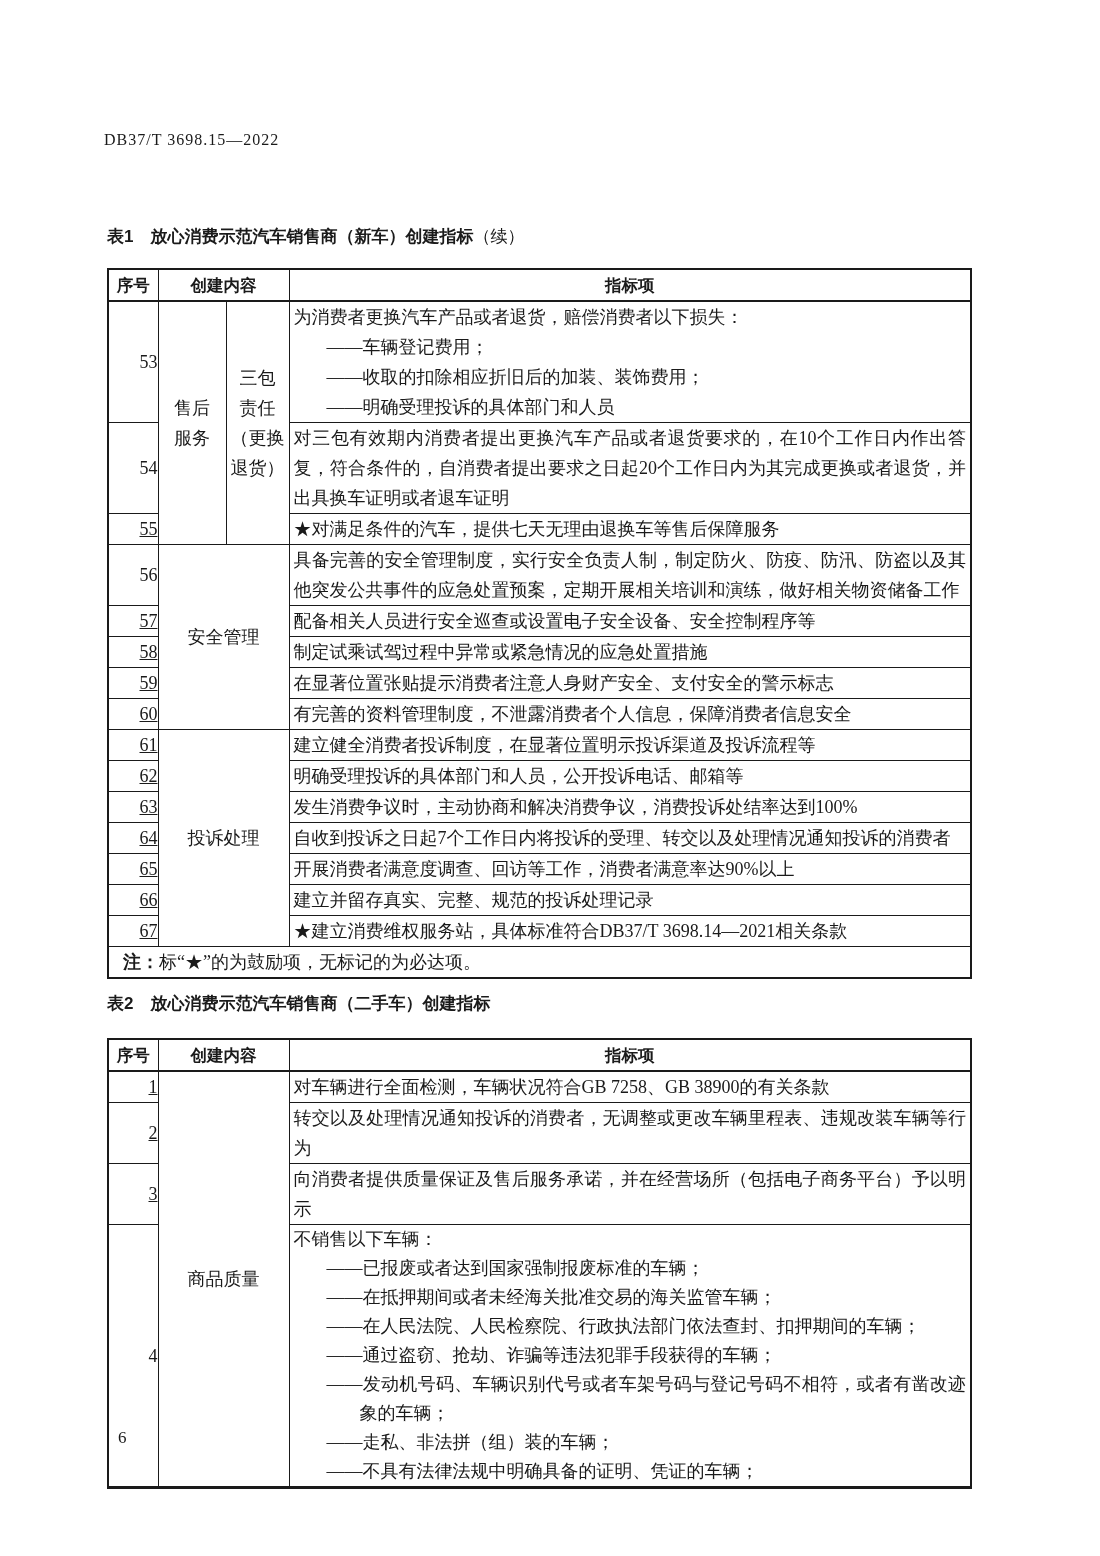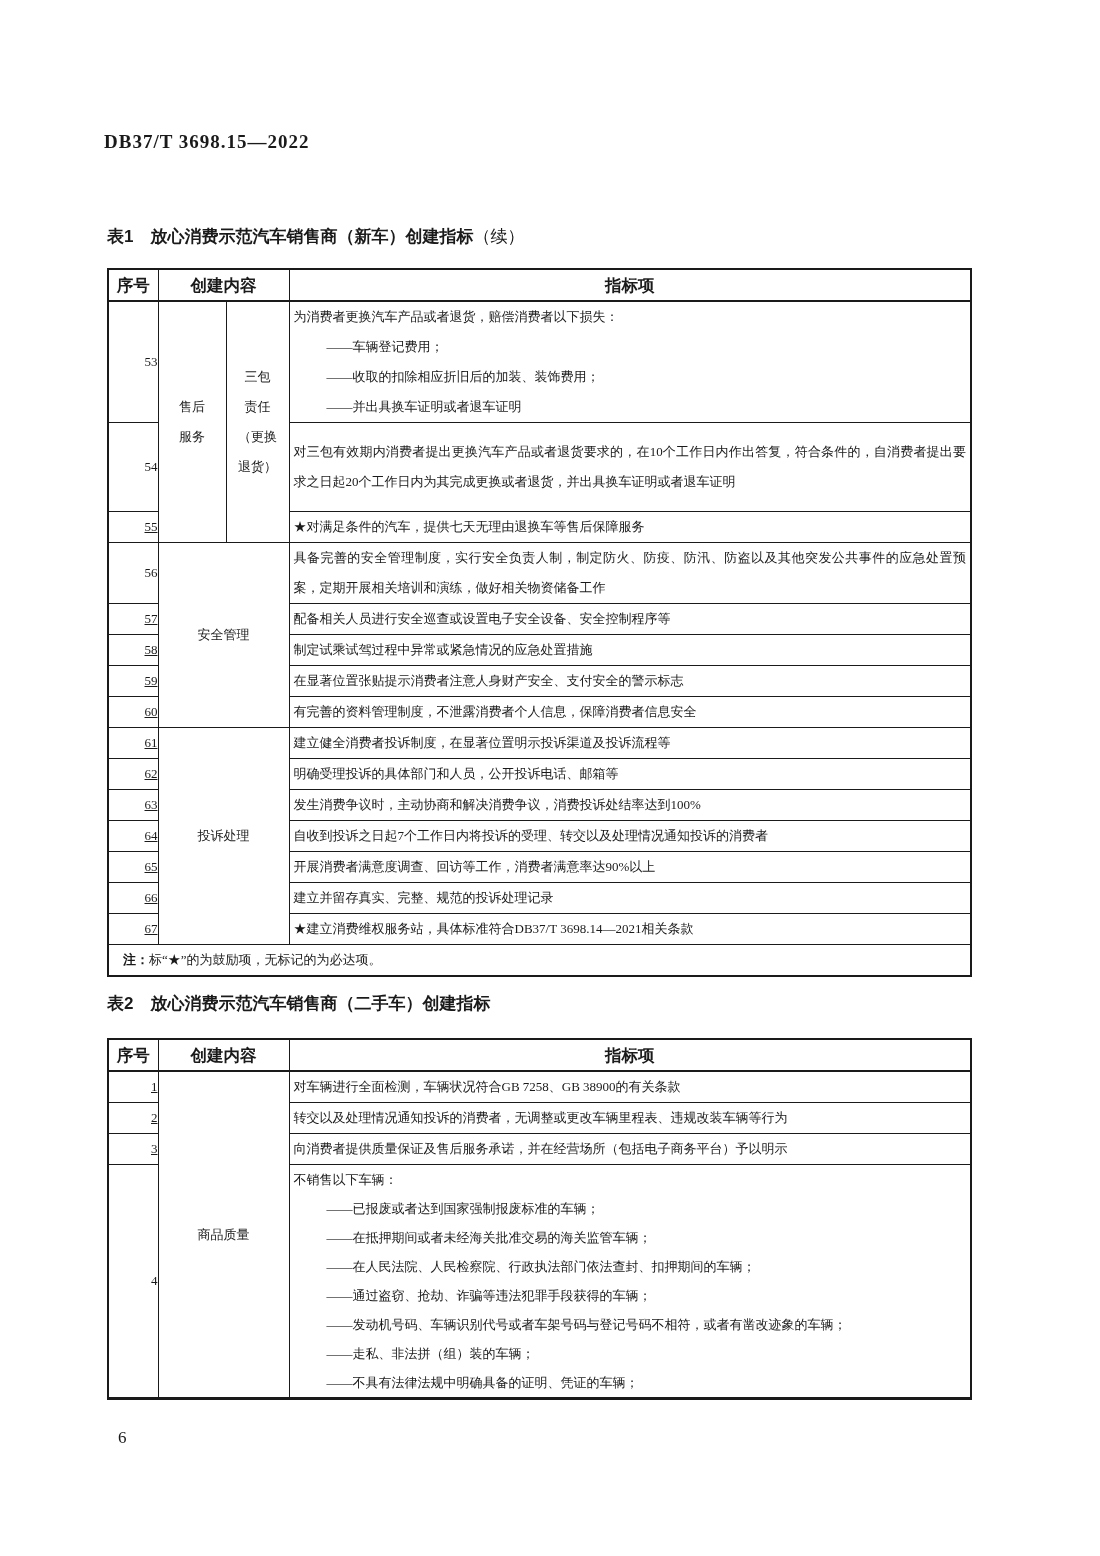--- a/index.html
+++ b/index.html
@@ -6,21 +6,21 @@
   body {
     width: 1100px; height: 1556px;
     background: #ffffff;
     position: relative;
     font-family: "Liberation Serif", "DejaVu Serif", serif;
     color: #1a1a1a;
     -webkit-font-smoothing: antialiased;
   }
   .doc-code {
     position: absolute; left: 104px; top: 131px;
-    font-size: 19px; letter-spacing: 1px; font-weight: 700;
+    font-size: 16px; letter-spacing: 1px; font-weight: 400;
   }
   .tbl-title {
     position: absolute; left: 107px; width: 863px;
     text-align: left; font-size: 17px; line-height: 24px;
   }
   #title1 { top: 225px; }
   #title2 { top: 992px; }
   .title-main {
     font-family: "Liberation Sans", "DejaVu Sans", sans-serif;
     font-weight: bold;
@@ -31,21 +31,21 @@
     position: absolute; left: 107px;
     border-collapse: collapse; table-layout: fixed;
     width: 863px; background: #fff;
   }
   #table1 { top: 268px; }
   #table2 { top: 1038px; border-bottom: 3px solid #1a1a1a; }
 
   th, td {
     border: 1.5px solid #1a1a1a;
     padding: 0 4px;
-    font-size: 13px;
+    font-size: 18px;
     line-height: 30px;
     vertical-align: middle;
     overflow: hidden;
   }
   table { border: 2px solid #1a1a1a; }
   th {
     font-family: "Liberation Sans", "DejaVu Sans", sans-serif;
     font-weight: bold; font-size: 16.5px;
     height: 28px; text-align: center;
     border-bottom: 2px solid #1a1a1a;
@@ -93,21 +93,21 @@
     <td class="cat-cell" rowspan="3">售后
 服务</td>
     <td class="cat-cell" rowspan="3">三包
 责任
 （更换
 退货）</td>
     <td class="ind-cell">
       <div class="line">为消费者更换汽车产品或者退货，赔偿消费者以下损失：</div>
       <div class="dash-item">——车辆登记费用；</div>
       <div class="dash-item">——收取的扣除相应折旧后的加装、装饰费用；</div>
-      <div class="dash-item">——并出具换车证明或者退车证明</div>
+      <div class="dash-item">——明确受理投诉的具体部门和人员</div>
     </td>
   </tr>
   <tr>
     <td class="seq-cell h90">54</td>
     <td class="ind-cell">对三包有效期内消费者提出更换汽车产品或者退货要求的，在10个工作日内作出答复，符合条件的，自消费者提出要求之日起20个工作日内为其完成更换或者退货，并出具换车证明或者退车证明</td>
   </tr>
   <tr>
     <td class="seq-cell h30">55</td>
     <td class="ind-cell">★对满足条件的汽车，提供七天无理由退换车等售后保障服务</td>
   </tr>

